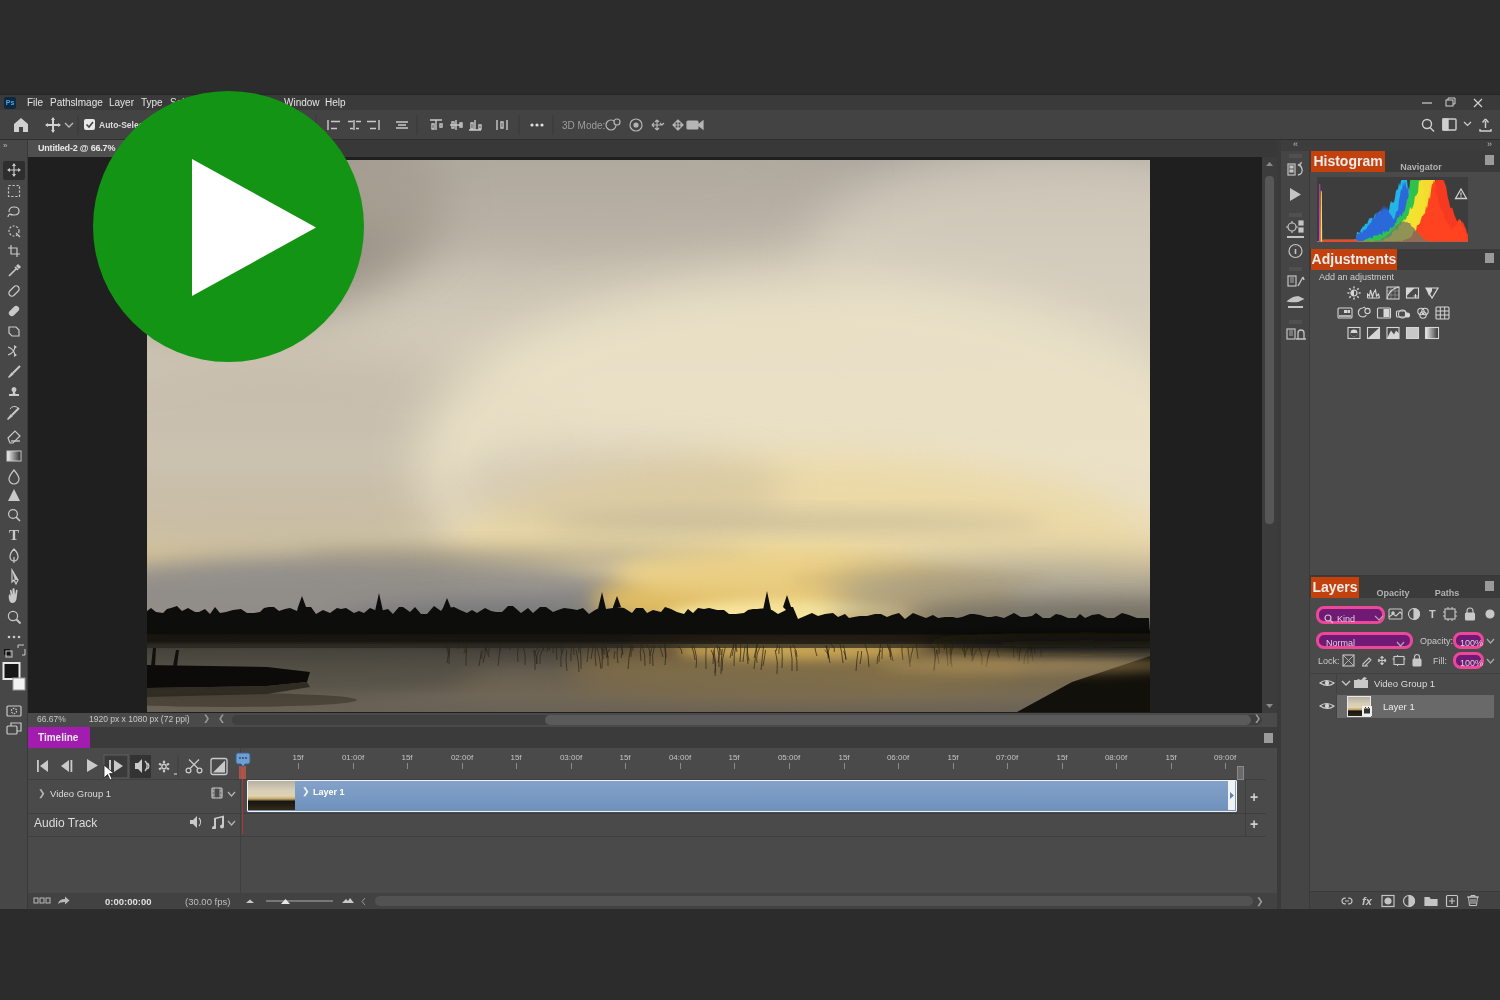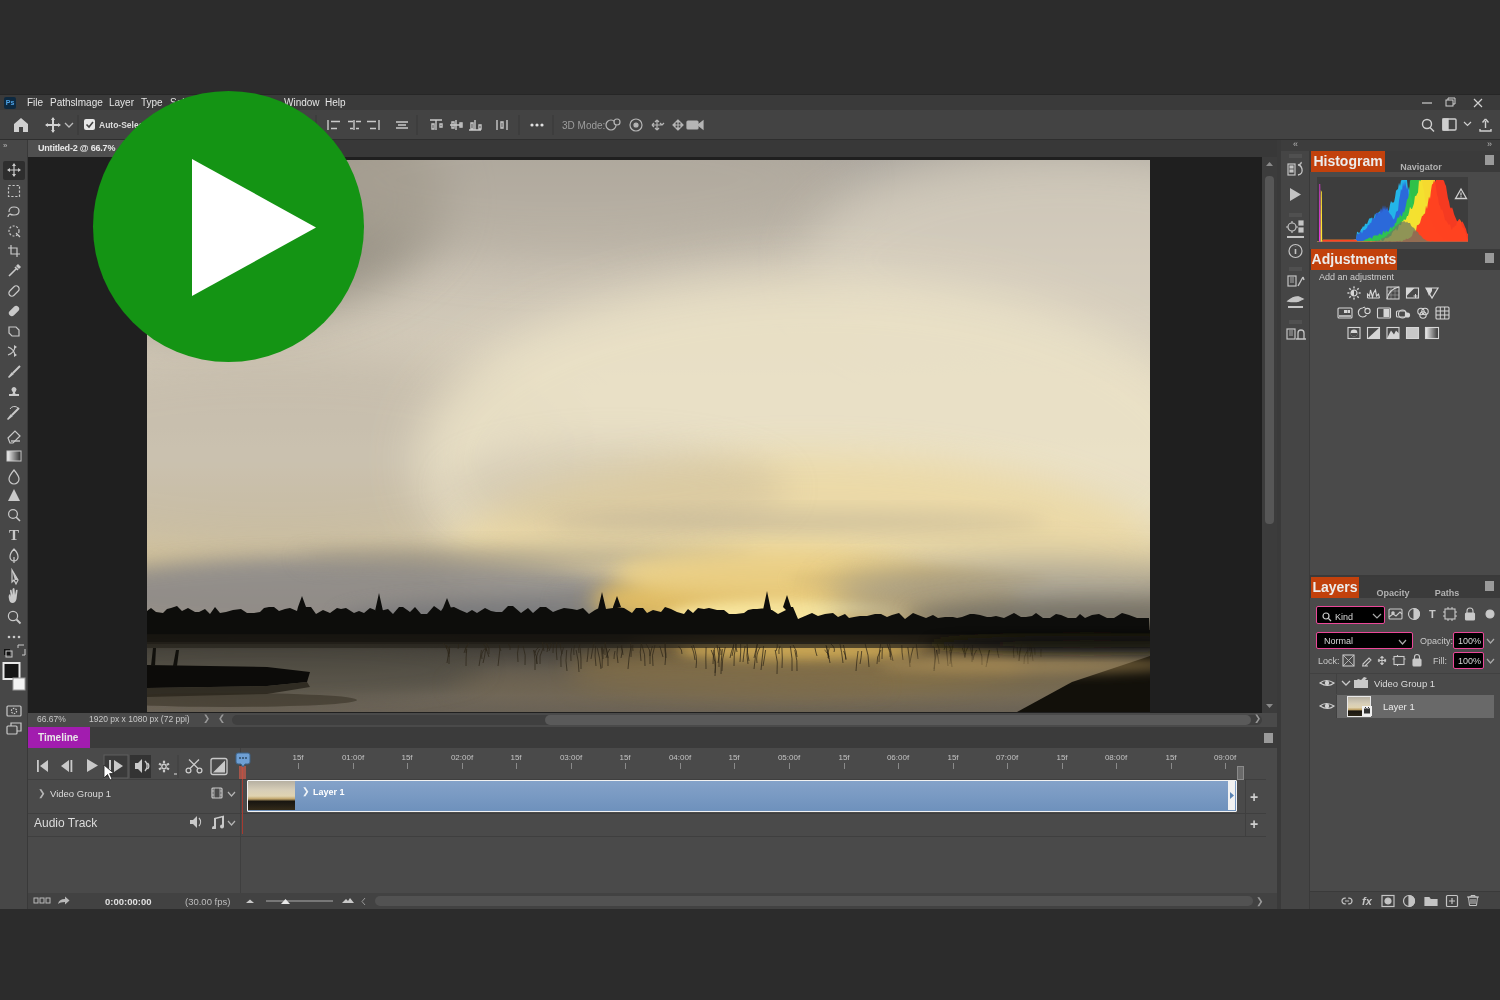--- a/index.html
+++ b/index.html
@@ -17,21 +17,21 @@
 #timeline { left:28px; top:727px; width:1249px; height:182px; background:#4a4a4a; }
 #rightdock { left:1281px; top:140px; width:219px; height:769px; background:#4a4a4a; }
 .ptabbar { position:absolute; left:29px; width:190px; height:21px; background:#3b3b3b; }
 .ptab { position:absolute; top:0; height:21px; background:#c2410c; color:#ececec; font-size:14px;
   font-weight:bold; line-height:21px; text-align:center; }
 .ptabi { position:absolute; top:0; height:21px; color:#b2b2b2; font-size:9px; font-weight:bold;
   line-height:21px; text-align:center;margin-top:6px; }
 .pmenu { position:absolute; width:9px; height:7px; background:#9a9a9a; box-shadow:0 -3px 0 #9a9a9a; }
 .rlab { position:absolute; top:26px; width:44px; text-align:center; font-size:8px; color:#c4c4c4; }
 .rtick { position:absolute; top:36px; width:1px; height:6px; background:#8a8a8a; }
-.dd { position:absolute; background:#000000; border:1px solid #ec4899; border-radius:2px;
+.dd { position:absolute; background:#701a75; border:3px solid #ec4899; border-radius:8px;
   color:#d8d8d8; font-size:9px; }
 .lktxt { position:absolute; font-size:9px; color:#c9c9c9; }
 svg { display:block; }
 </style></head>
 <body>
 
 <div class="abs" id="menubar">
   <div class="abs" style="left:4px;top:2px;width:12px;height:12px;background:#0d2940;border-radius:2px;
     color:#4da3e8;font-size:7px;font-weight:bold;text-align:center;line-height:12px">Ps</div>
   <div class="mi" style="left:27px">File</div>

